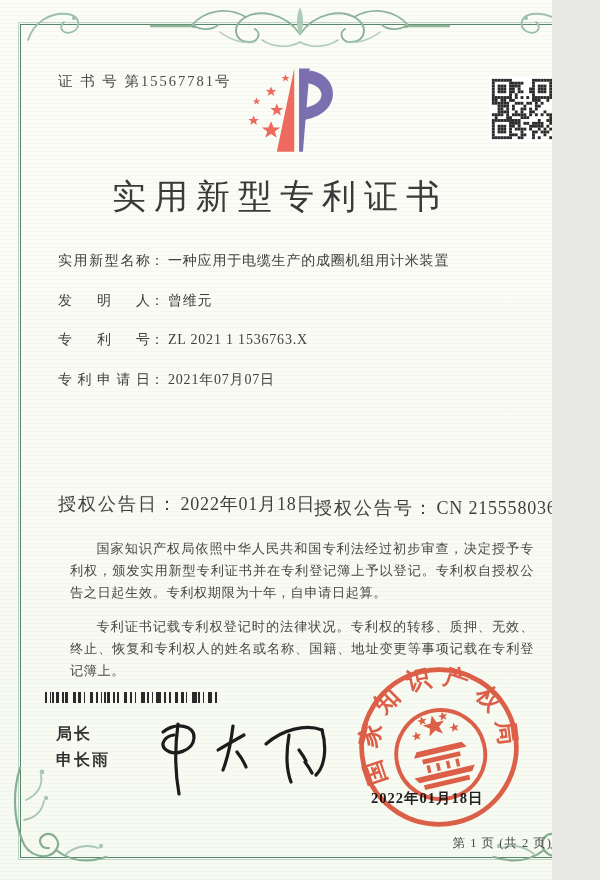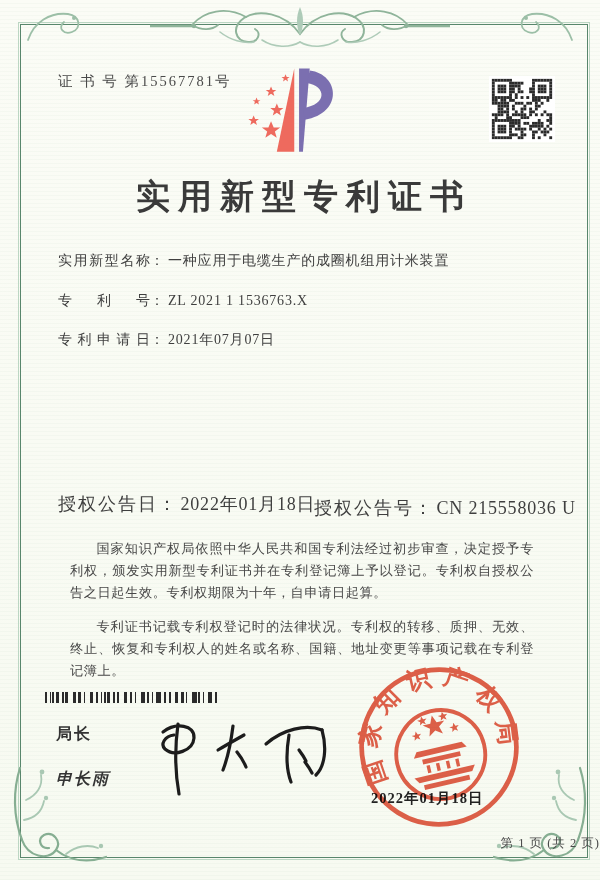--- a/index.html
+++ b/index.html
@@ -2,42 +2,42 @@
 <html><head>
 <meta charset="utf-8">
 <style>
   html,body{margin:0;padding:0;}
   body{
     width:600px;height:880px;
     font-family:"Liberation Serif","DejaVu Serif",serif;
     background:#e8e8e4;
   }
   .certificate{
-    position:relative;width:600px;height:880px;overflow:hidden;
+    position:relative;width:552px;height:880px;overflow:hidden;
     background:
       repeating-linear-gradient(0deg, rgba(130,170,140,0.05) 0 1px, transparent 1px 4px),
       linear-gradient(#fbfcf6,#f7faf1);
   }
   .frame{
     position:absolute;left:20px;top:24px;width:566px;height:832px;
     border:1.5px solid #58866c;
     outline:1px solid #bcd6c3;
     outline-offset:1.5px;
   }
   .flourish{position:absolute;pointer-events:none;}
   .cert-no{
     position:absolute;left:58px;top:72px;
     font-size:14.5px;color:#4a4a4a;letter-spacing:2px;
   }
   .logo{position:absolute;left:243px;top:64px;width:116px;height:98px;}
   .qr{position:absolute;left:489px;top:76px;width:66px;height:66px;background:#fff;}
   .qr svg{width:66px;height:66px;display:block;}
   .title{
     position:absolute;left:0;top:174px;width:100%;
-    text-align:center;font-size:34px;font-weight:700;color:#3a3a3a;
+    text-align:center;font-size:34px;font-weight:400;color:#3a3a3a;
     letter-spacing:8px;text-indent:8px;
   }
   .fields{position:absolute;left:58px;top:252px;width:490px;}
   .field-row{height:39.5px;font-size:14px;color:#3f3f3f;white-space:nowrap;}
   .field-label{
     display:inline-block;width:92px;vertical-align:top;
     text-align:justify;text-align-last:justify;
   }
   .field-colon{display:inline-block;margin-right:4px;}
   .field-value{letter-spacing:0.8px;}
@@ -50,21 +50,21 @@
     text-align:justify;
   }
   .paragraphs p{margin:12px;text-indent:2em;}
   .barcode{
     position:absolute;left:45px;top:692px;width:172px;height:11px;
     background:
       repeating-linear-gradient(90deg,#2b2b2b 0 2px,transparent 2px 5px,#2b2b2b 5px 6px,transparent 6px 11px,#2b2b2b 11px 14px,transparent 14px 17px),
       repeating-linear-gradient(90deg,transparent 0 7px,#2b2b2b 7px 9px,transparent 9px 13px);
   }
   .director{position:absolute;left:56px;top:724px;font-size:16px;color:#333;font-weight:600;letter-spacing:2px;font-family:"Liberation Sans","DejaVu Sans",sans-serif;}
-  .director .name{margin-top:24px;font-style:italic;}
+  .director .name{margin-top:5px;}
   .signature{position:absolute;left:138px;top:710px;width:200px;height:100px;}
   .seal{
     position:absolute;left:352px;top:660px;width:174px;height:174px;
     transform:rotate(-13deg);opacity:0.88;mix-blend-mode:multiply;pointer-events:none;
   }
   .seal-date{
     position:absolute;left:371px;top:789px;
     font-size:14.5px;font-weight:700;color:#222;letter-spacing:1px;z-index:0;
   }
   .page-no{
@@ -382,20 +382,23 @@
       </svg>
   </div>
 
   <div class="title">实用新型专利证书</div>
 
   <div class="fields">
     <div class="field-row">
       <span class="field-label">实用新型名称</span><span class="field-colon">：</span><span class="field-value">一种应用于电缆生产的成圈机组用计米装置</span>
     </div>
     <div class="field-row">
+      <span class="field-label">发明人</span><span class="field-colon">：</span><span class="field-value">曾维元</span>
+    </div>
+    <div class="field-row">
       <span class="field-label">专利号</span><span class="field-colon">：</span><span class="field-value">ZL 2021 1 1536763.X</span>
     </div>
     <div class="field-row">
       <span class="field-label">专利申请日</span><span class="field-colon">：</span><span class="field-value">2021年07月07日</span>
     </div>
   </div>
 
   <div class="grant-row">
     <span>
       <span class="grant-label">授权公告日</span><span>：</span>

